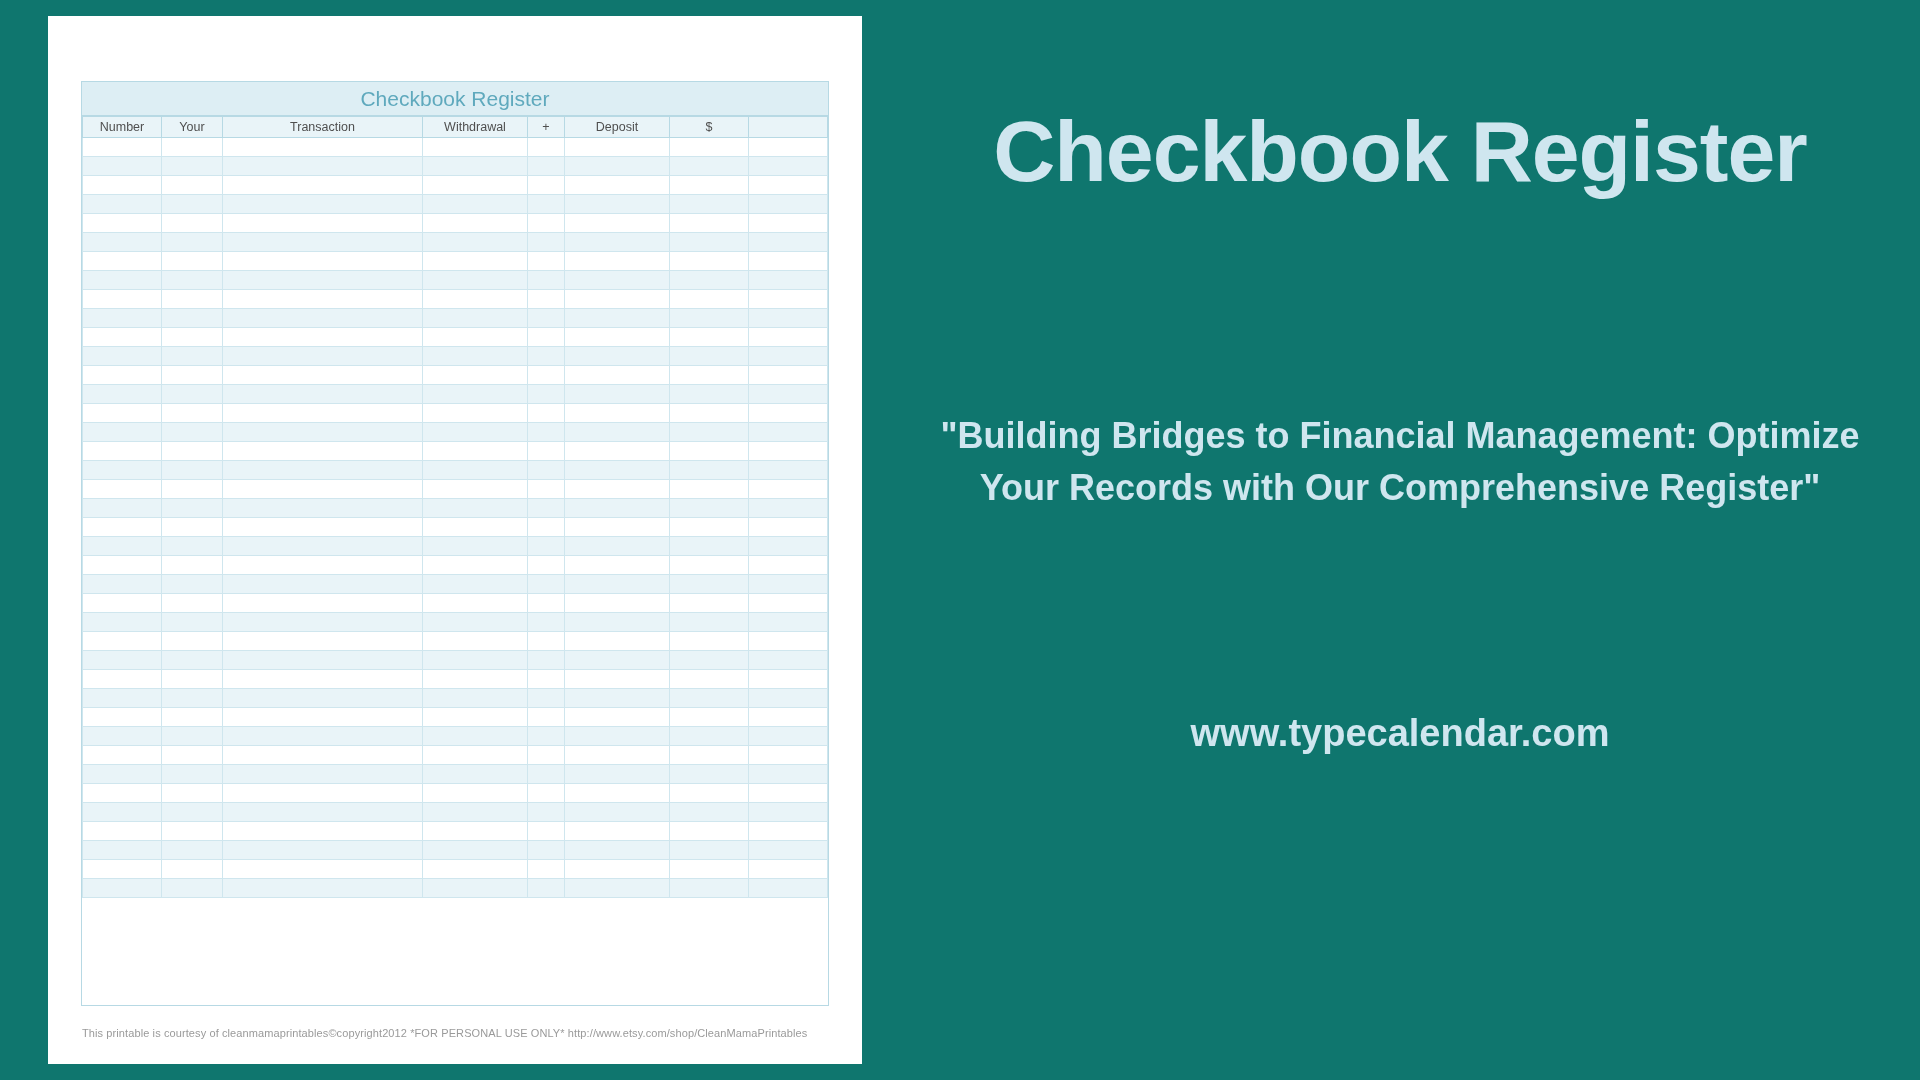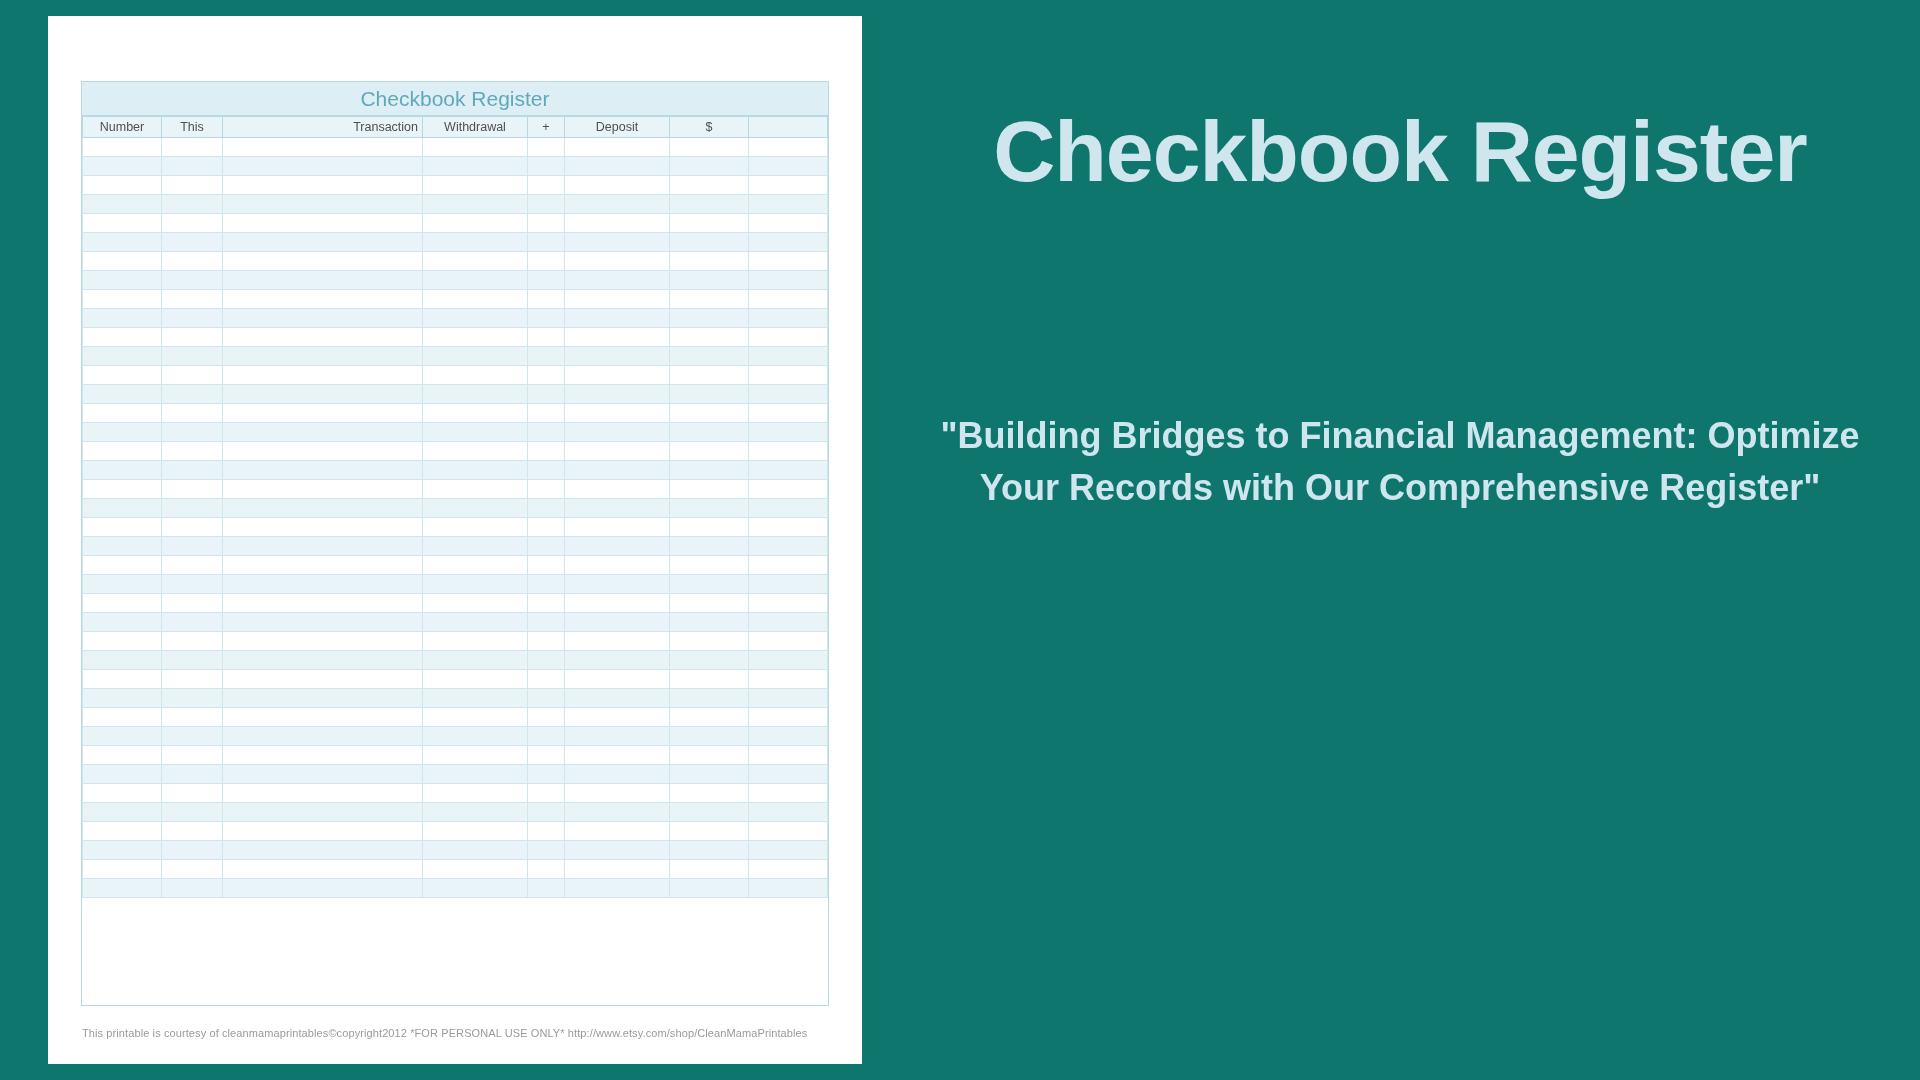--- a/index.html
+++ b/index.html
@@ -69,21 +69,21 @@
     border-right: 1px solid #cfe6ee;
     border-bottom: 1px solid #cfe6ee;
     height: 18px;
     padding: 0;
   }
   tr.band-a td { background: #ffffff; }
   tr.band-b td { background: #e9f4f8; }
 
   .col-number { width: 70px; }
   .col-date   { width: 52px; }
-  .col-trans  { width: auto; text-align: right; }
+  .col-trans  { width: auto; }
   .col-with   { width: 96px; margin-left: 20px; }
   .col-plus   { width: 28px; }
   .col-dep    { width: 96px; margin-left: 36px; }
   .col-dollar { width: 70px; }
   .col-bal    { width: 70px; }
 
   .footnote {
     position: absolute;
     left: 34px;
     bottom: 25px;
@@ -142,21 +142,21 @@
 <div class="stage">
 
   <div class="paper">
     <div class="sheet">
       <div class="sheet-title">Checkbook Register</div>
 
       <table class="register">
         <thead>
           <tr>
             <th class="col-number">Number</th>
-            <th class="col-date">This</th>
+            <th class="col-date">Your</th>
             <th class="col-trans">Transaction</th>
             <th class="col-with">Withdrawal</th>
             <th class="col-plus">+</th>
             <th class="col-dep">Deposit</th>
             <th class="col-dollar">$</th>
             <th class="col-bal"></th>
           </tr>
         </thead>
         <tbody id="register-body">
             <tr class="band-a">
@@ -562,15 +562,16 @@
           </tbody>
       </table>
     </div>
 
     <div class="footnote">This printable is courtesy of cleanmamaprintables©copyright2012 *FOR PERSONAL USE ONLY* http://www.etsy.com/shop/CleanMamaPrintables</div>
   </div>
 
   <div class="promo">
     <div class="promo-title">Checkbook Register</div>
     <div class="promo-tagline">"Building Bridges to Financial Management: Optimize Your Records with Our Comprehensive Register"</div>
+    <div class="promo-url">www.typecalendar.com</div>
   </div>
 
 </div>
 
 </body></html>

